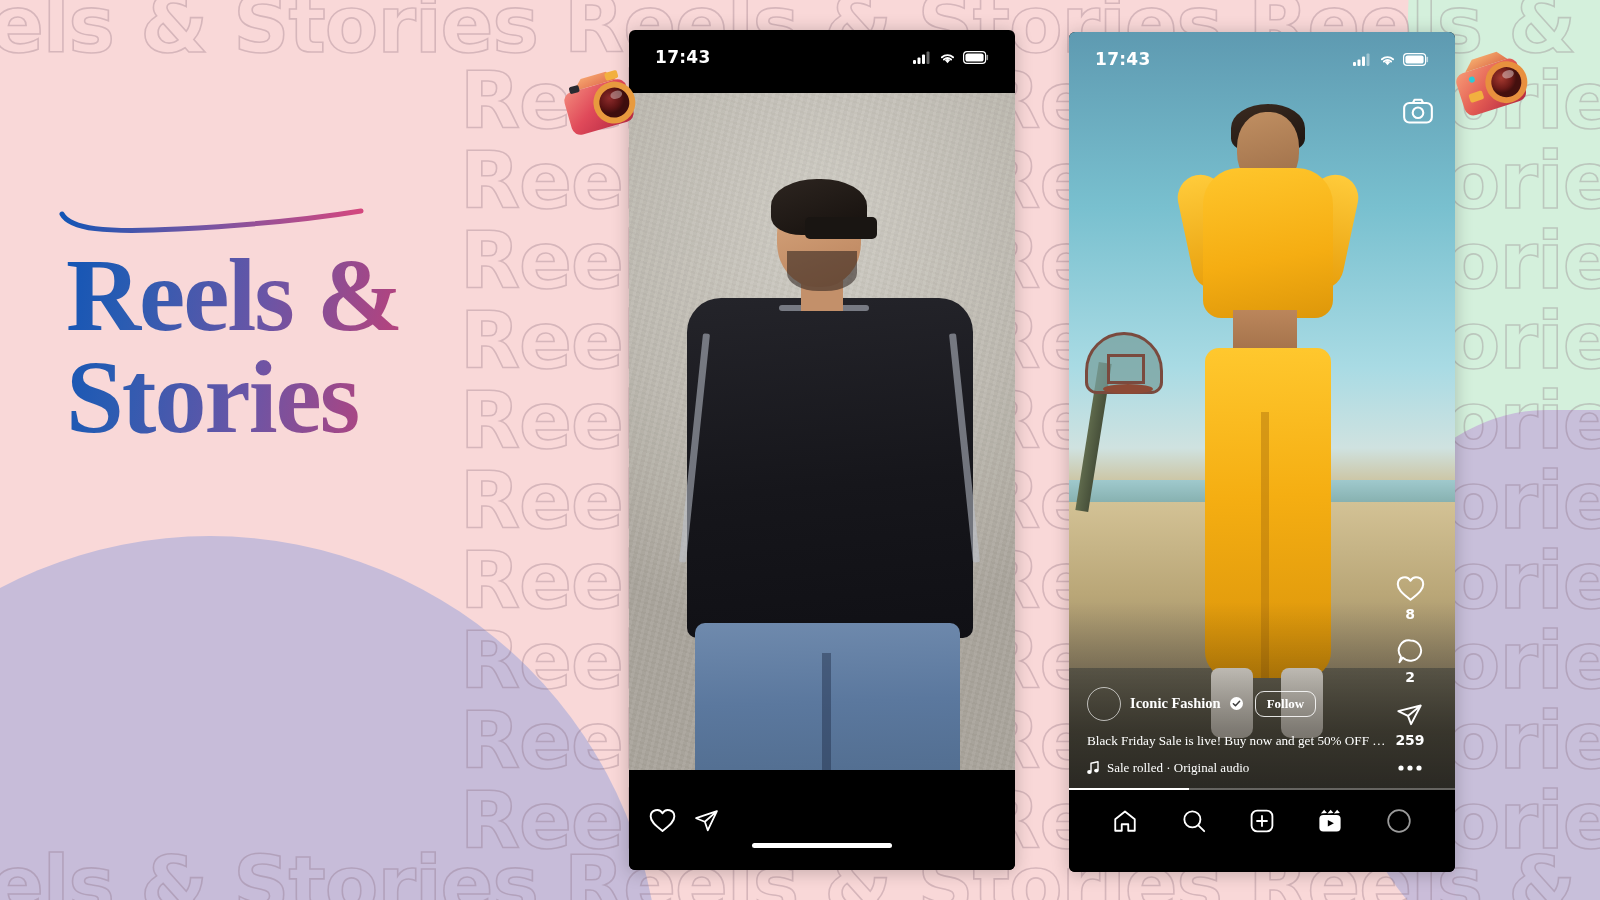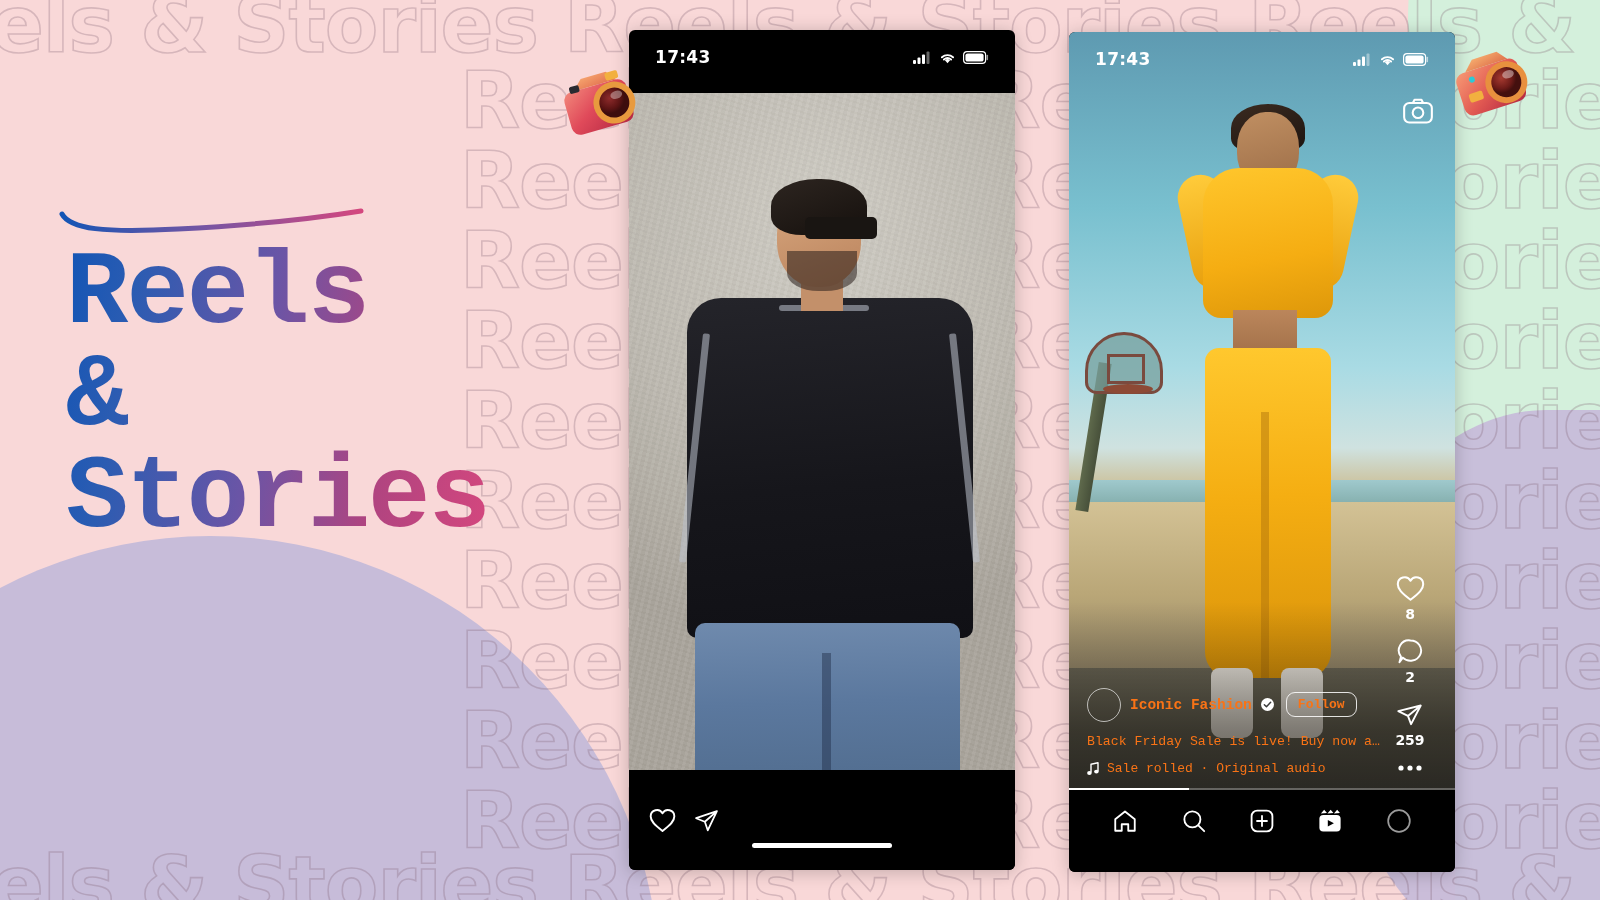--- a/index.html
+++ b/index.html
@@ -46,21 +46,21 @@
     font-family:"DejaVu Sans", sans-serif;
     font-size:35px; font-weight:700; color:#111; line-height:1.16;
     letter-spacing:-0.4px;
   }
   .kicker .grad {
     background:linear-gradient(90deg,#2060b8 0%,#6f5aa8 45%,#d4477e 100%);
     -webkit-background-clip:text; background-clip:text; color:transparent;
   }
   .swoosh { position:relative; height:10px; margin:-4px 0 0 -8px; width:360px; }
   .bigtitle {
-    font-family:Liberation Mono, monospace;
+    font-family:Liberation Serif, serif;
     font-weight:700; font-size:104px; line-height:0.98;
     letter-spacing:-2px; margin-top:26px;
     background:linear-gradient(100deg,#1355b5 0%,#2b5cb2 16%,#6a55a6 46%,#b04480 74%,#d4477e 100%);
     -webkit-background-clip:text; background-clip:text; color:transparent;
   }
   .bigtitle .line2 { display:block; }
 
   
   .cam-emoji { position:absolute; z-index:9; }
 
@@ -189,21 +189,21 @@
     position:absolute; right:12px; bottom:100px; width:66px;
     display:flex; flex-direction:column; align-items:center; gap:16px; z-index:7;
     color:#fff; font-family:"DejaVu Sans", sans-serif;
   }
   .act { display:flex; flex-direction:column; align-items:center; gap:4px; }
   .act .cnt { font-size:14px; font-weight:700; }
 
   
   #reels-meta {
     position:absolute; left:18px; bottom:96px; width:300px; z-index:7;
-    color:#f97316; font-family:Liberation Mono, monospace;
+    color:#ffffff; font-family:Liberation Serif, serif;
   }
   .meta-row1 { display:flex; align-items:center; gap:9px; }
   .avatar { width:34px; height:34px; border-radius:50%; border:1.4px solid rgba(255,255,255,.65); }
   .uname { font-size:14.5px; font-weight:700; }
   .verified { width:13px; height:13px; display:inline-block; }
   .follow-btn {
     border:1.3px solid rgba(255,255,255,.85); border-radius:9px;
     padding:4px 11px; font-size:13px; font-weight:700; margin-left:3px;
   }
   .caption { font-size:13.2px; margin-top:11px; line-height:1.3; white-space:nowrap;

